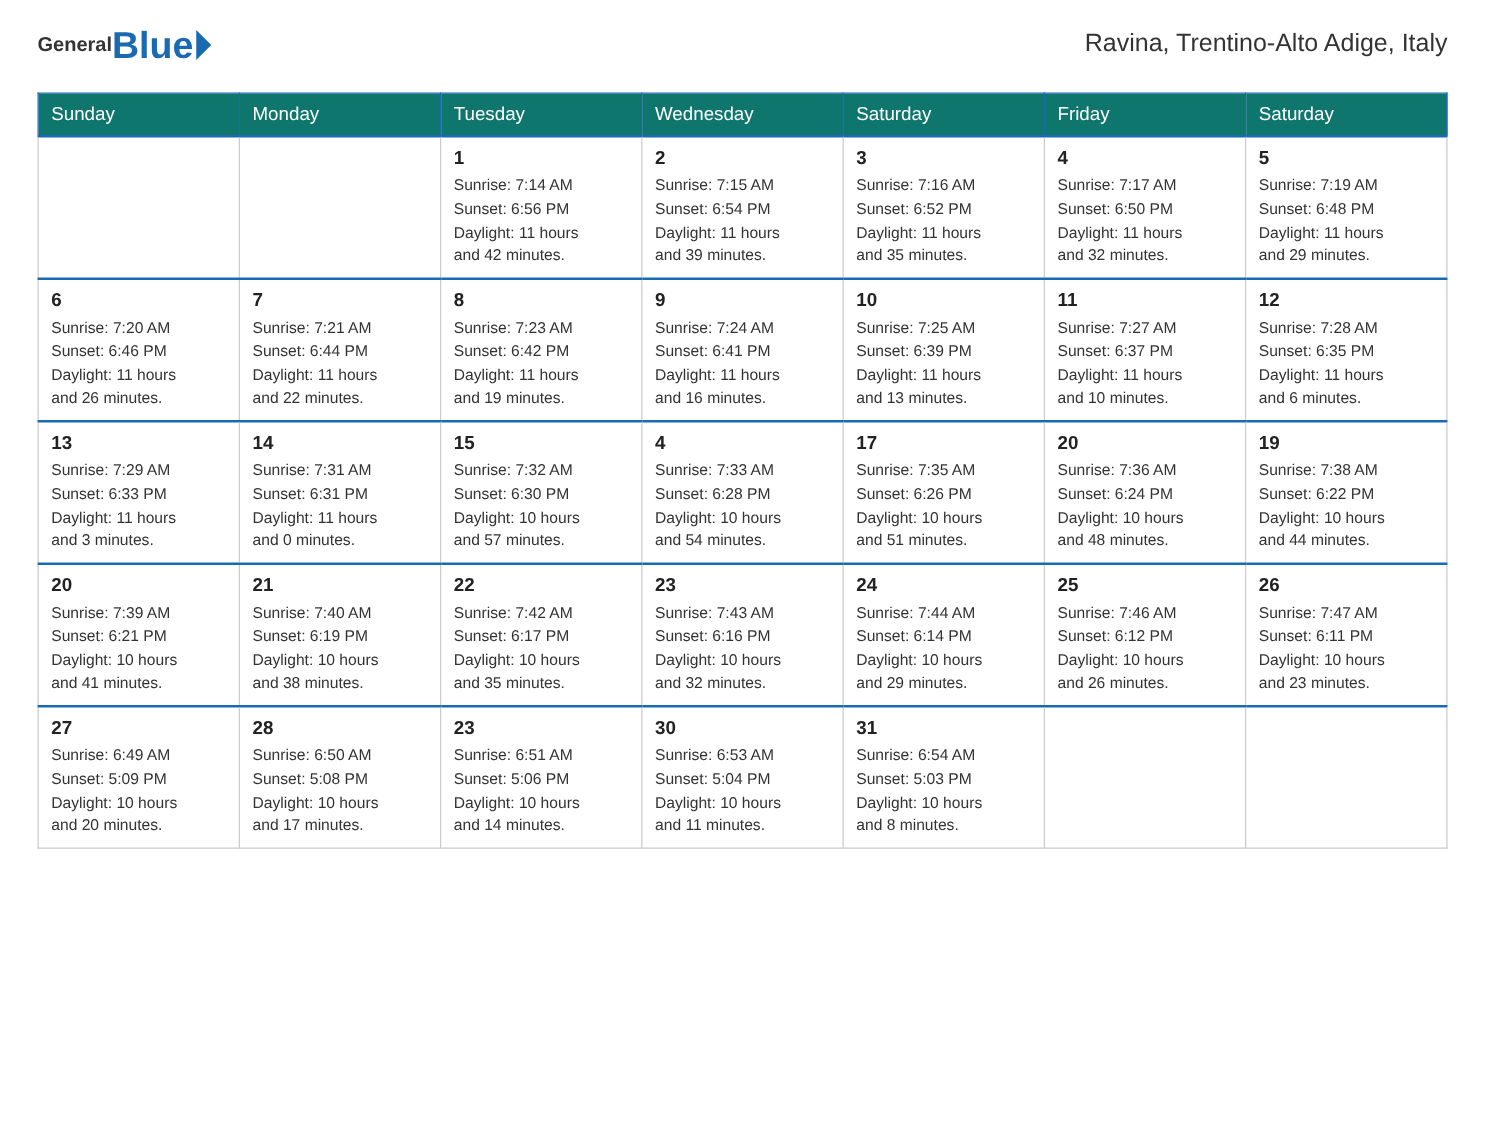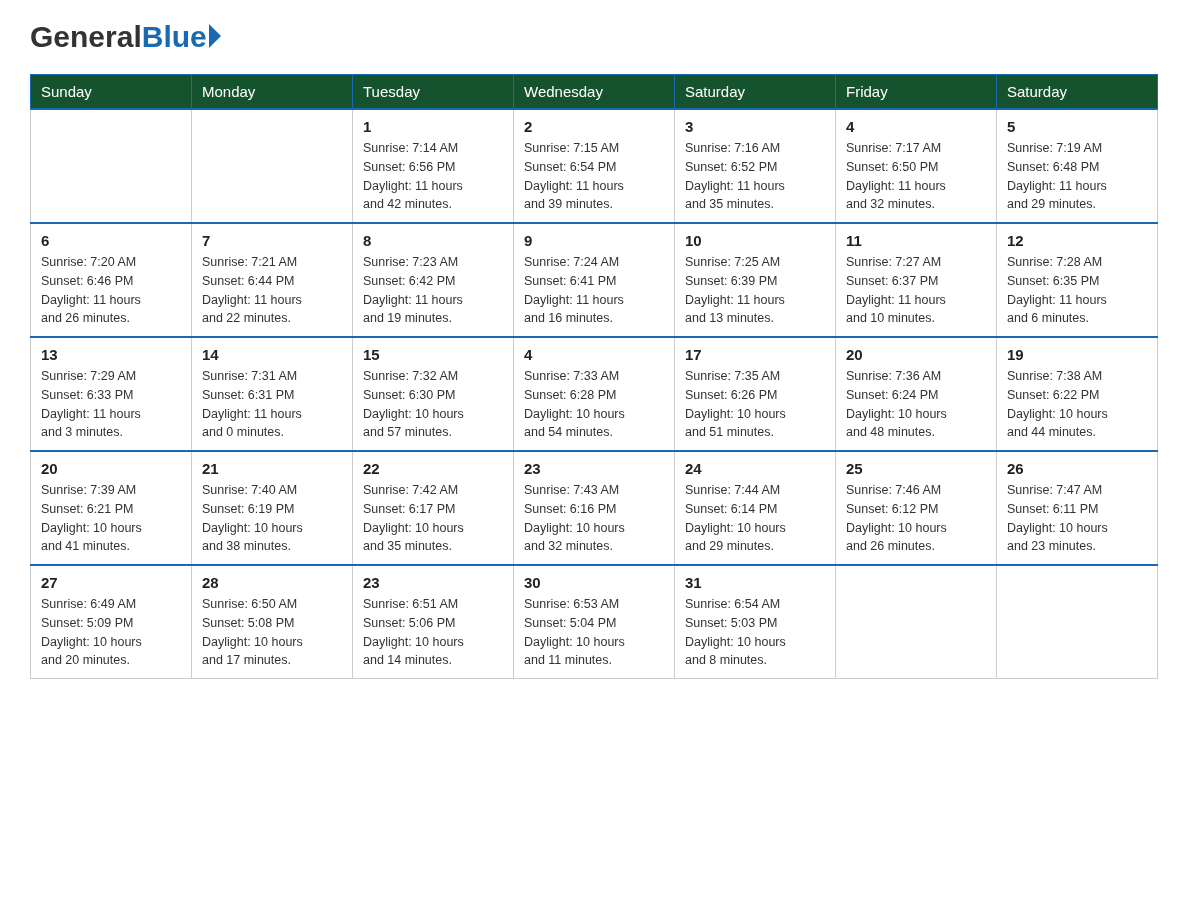--- a/index.html
+++ b/index.html
@@ -20,21 +20,21 @@
       display: flex;
       flex-direction: column;
       align-items: flex-start;
     }
     .logo-text {
       display: flex;
       align-items: center;
       gap: 0;
     }
     .logo-general {
-      font-size: 30px;
+      font-size: 16px;
       font-weight: bold;
       color: #333;
       text-align: right;
     }
     .logo-blue-part {
       display: flex;
       align-items: center;
     }
     .logo-blue-text {
       font-size: 30px;
@@ -63,21 +63,21 @@
       font-size: 20px;
       color: #333;
       margin-top: 4px;
     }
     .calendar-table {
       width: 100%;
       border-collapse: collapse;
       table-layout: fixed;
     }
     .calendar-table th {
-      background-color: #14532d;
+      background-color: #0f766e;
       color: #ffffff;
       font-size: 15px;
       font-weight: normal;
       padding: 8px 10px;
       text-align: left;
       border: 1px solid #1a6ab1;
     }
     .calendar-table td {
       vertical-align: top;
       padding: 8px 10px;
@@ -110,20 +110,21 @@
   <div class="logo-area">
     <div class="logo-text">
       <span class="logo-general">General</span>
       <div class="logo-blue-part">
         <span class="logo-blue-text">Blue</span>
         <div class="logo-arrow"></div>
       </div>
     </div>
   </div>
   <div class="title-area">
+    <div class="location-subtitle">Ravina, Trentino-Alto Adige, Italy</div>
   </div>
 </div>
 
 <table class="calendar-table">
   <thead>
     <tr>
     <th>Sunday</th>
         <th>Monday</th>
         <th>Tuesday</th>
         <th>Wednesday</th>

